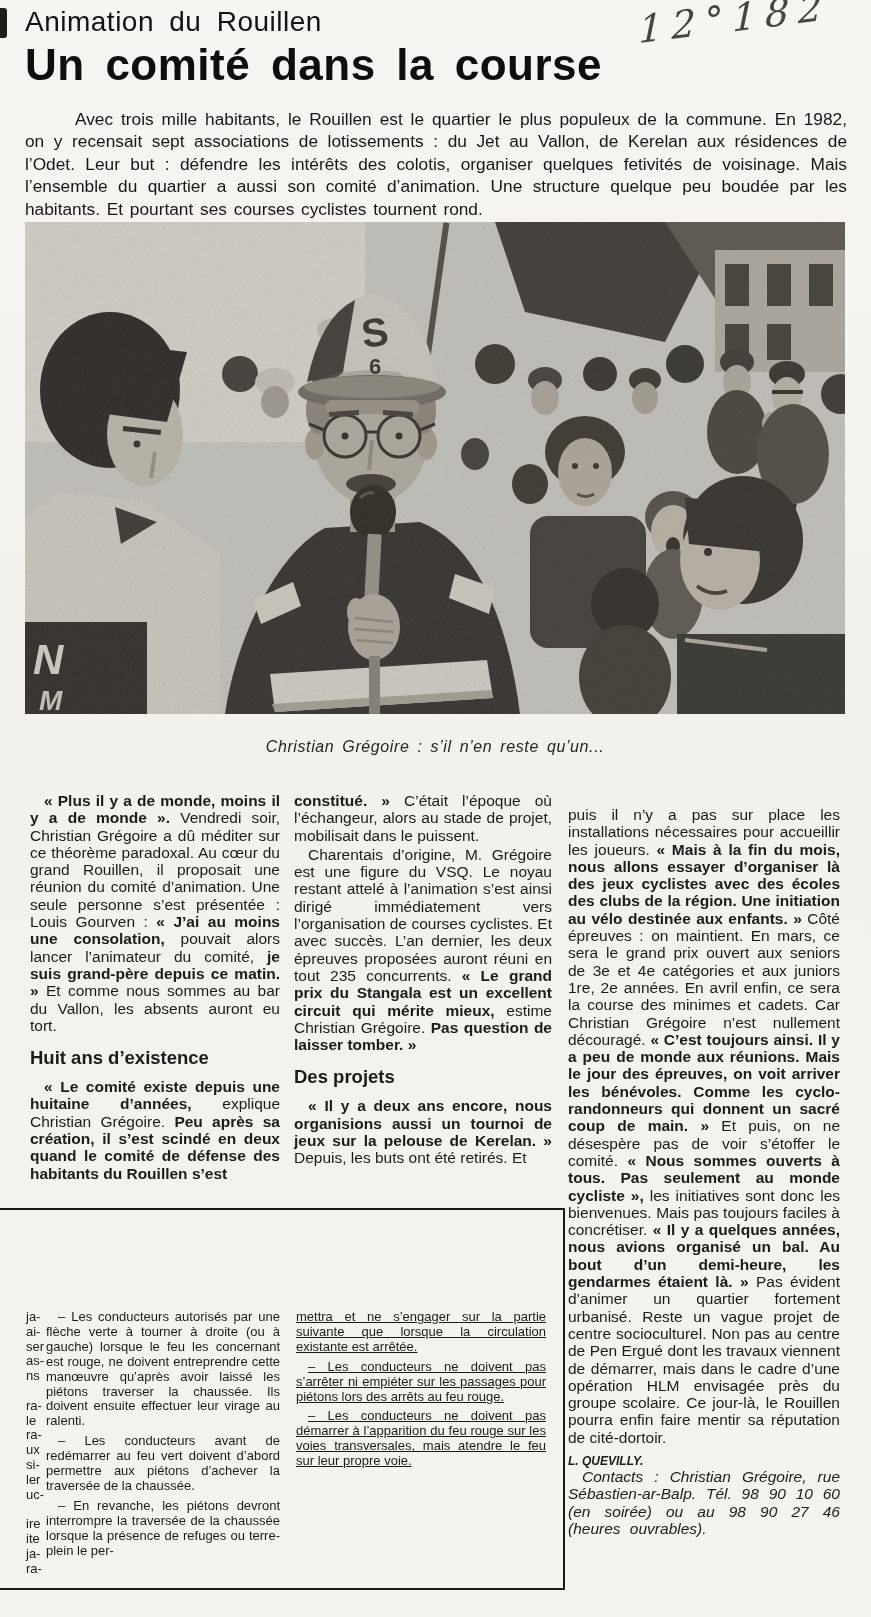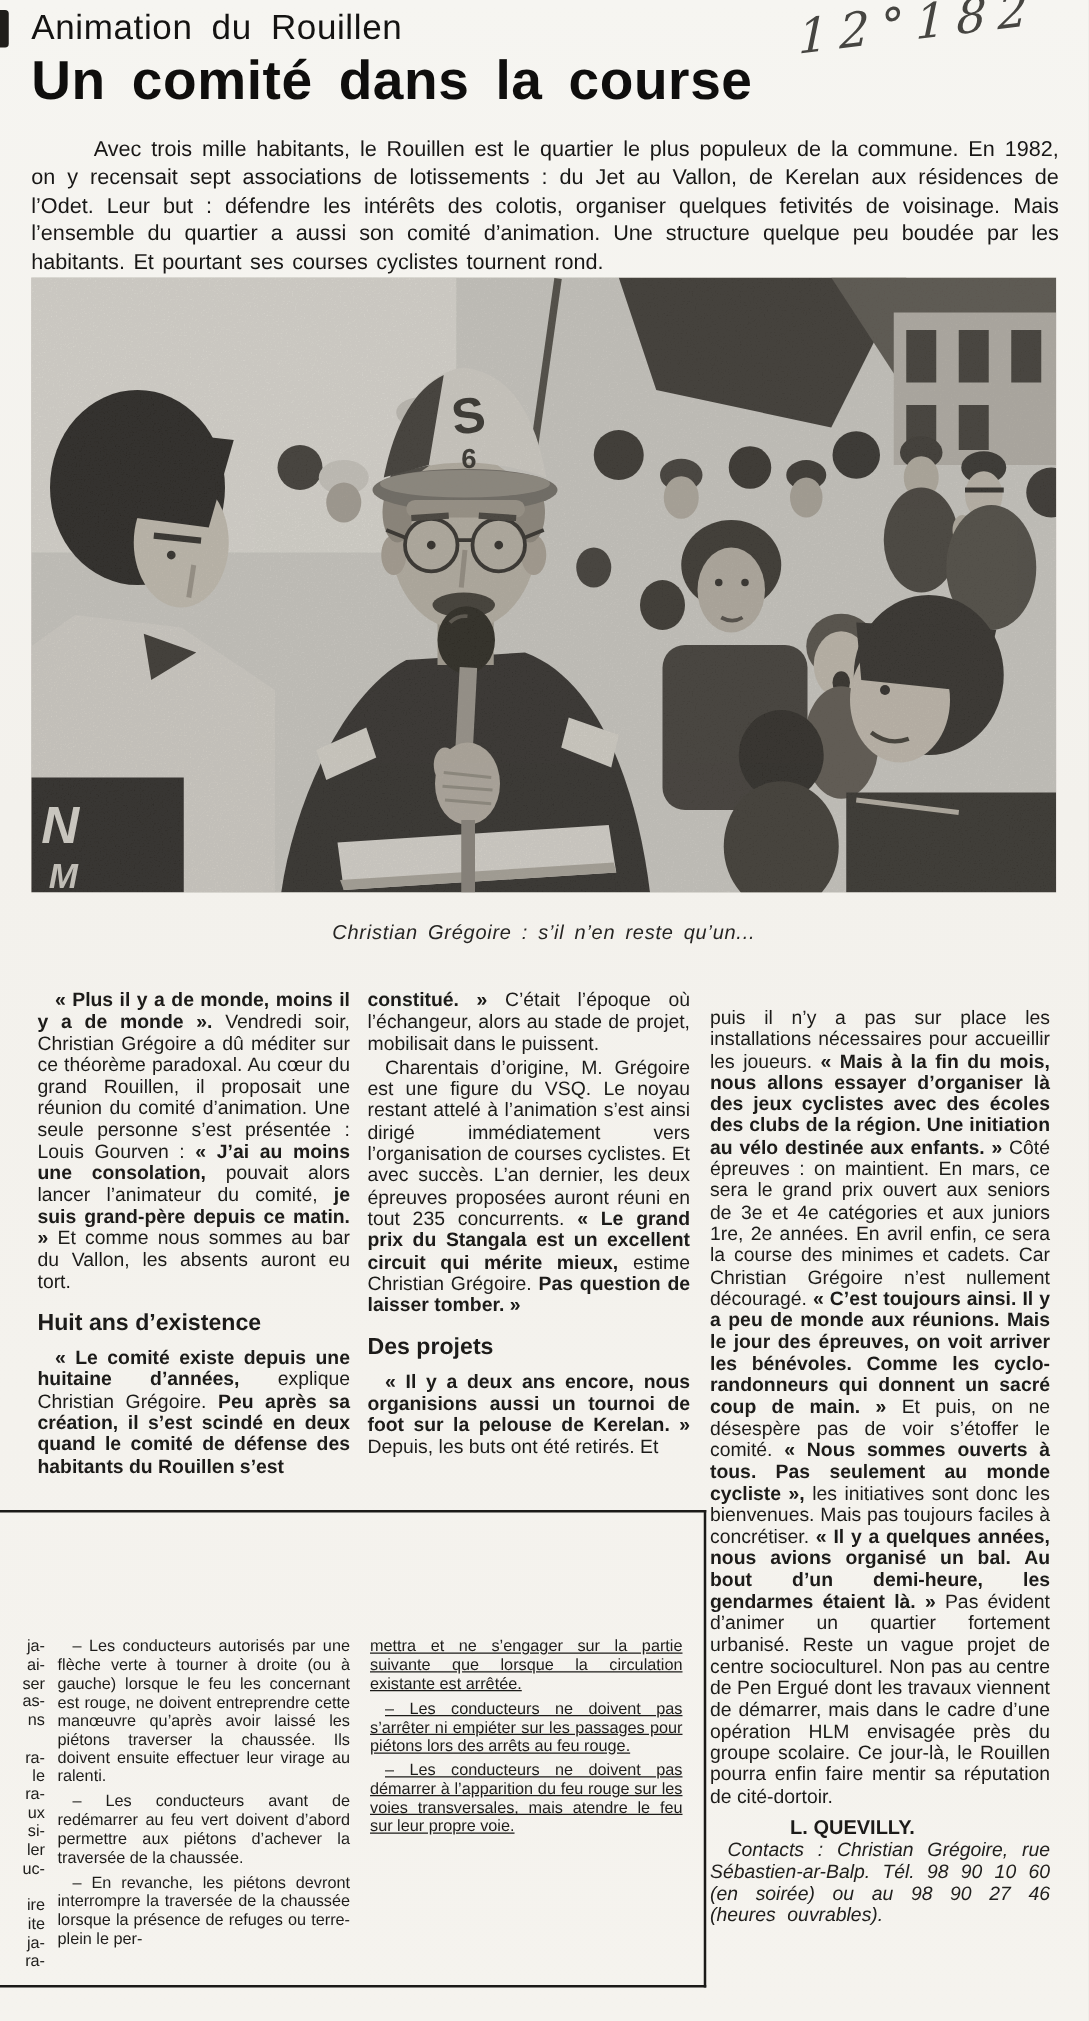--- a/index.html
+++ b/index.html
@@ -33,31 +33,31 @@
     font-size:16px;letter-spacing:.6px;word-spacing:3px;color:#262523;
   }
   .col{position:absolute;top:792px;}
   .col1{left:30px;width:250px;}
   .col2{left:294px;width:258px;}
   .col3{left:568px;top:790px;width:272px;margin-top:16px;}
   .col p{font-size:15.5px;line-height:17.3px;margin:0 0 2px;text-align:justify;text-indent:14px;}
   .col p.noind{text-indent:0;}
   .b{font-weight:700;}
   .subhead{font-weight:700;font-size:18.5px;margin:13px 0 9px;}
-  .byline{font-weight:700;font-size:16px;text-align:center;padding-right:44px;margin-top:8px;}
+  .byline{font-weight:700;font-size:12px;text-align:left;padding-right:44px;margin-top:8px;font-style:italic;}
   .contacts{
     font-style:italic;font-size:15.5px;line-height:18.8px;margin-top:12px;
     text-align:justify;text-indent:34px;word-spacing:5px;color:#21201e;
   }
   .box{
     position:absolute;left:0;top:1208px;width:563px;height:378px;
     border-top:2.5px solid #1b1a18;border-right:2.5px solid #1b1a18;border-bottom:2.5px solid #1b1a18;
   }
   .box-title{position:absolute;left:3px;top:12px;font-size:33px;line-height:37px;font-weight:700;letter-spacing:.3px;color:#121110;white-space:nowrap;}
-  .fragments{position:absolute;left:0;top:100px;width:36px;text-align:right;font-size:13px;line-height:14.8px;color:#21201e;}
+  .fragments{position:absolute;left:0;top:100px;width:36px;text-align:left;font-size:13px;line-height:14.8px;color:#21201e;padding-left:26px;}
   .frag{min-height:14.8px;}
   .boxcol{position:absolute;top:100px;font-size:13px;line-height:14.9px;color:#1d1c1a;}
   .boxcolA{left:46px;width:234px;}
   .boxcolB{left:296px;width:250px;text-decoration:underline;}
   .boxcol p{margin:0 0 5px;text-align:justify;text-indent:12px;}
   .boxcol p.noind{text-indent:0;}
 </style>
 </head>
 <body>
 
@@ -194,21 +194,21 @@
   <div class="col col1">
     <p><span class="b">« Plus il y a de monde, moins il y a de monde ».</span><span> Vendredi soir, Christian Grégoire a dû méditer sur ce théorème paradoxal. Au cœur du grand Rouillen, il proposait une réunion du comité d’animation. Une seule personne s’est présentée : Louis Gourven : </span><span class="b">« J’ai au moins une consolation,</span><span> pouvait alors lancer l’animateur du comité, </span><span class="b">je suis grand-père depuis ce matin. »</span><span> Et comme nous sommes au bar du Vallon, les absents auront eu tort.</span></p>
     <div class="subhead">Huit ans d’existence</div>
     <p><span class="b">« Le comité existe depuis une huitaine d’années,</span><span> explique Christian Grégoire. </span><span class="b">Peu après sa création, il s’est scindé en deux quand le comité de défense des habitants du Rouillen s’est</span></p>
   </div>
 
   <div class="col col2">
     <p class="noind"><span class="b">constitué. »</span><span> C’était l’époque où l’échangeur, alors au stade de projet, mobilisait dans le puissent.</span></p>
     <p><span>Charentais d’origine, M. Grégoire est une figure du VSQ. Le noyau restant attelé à l’animation s’est ainsi dirigé immédiatement vers l’organisation de courses cyclistes. Et avec succès. L’an dernier, les deux épreuves proposées auront réuni en tout 235 concurrents. </span><span class="b">« Le grand prix du Stangala est un excellent circuit qui mérite mieux,</span><span> estime Christian Grégoire. </span><span class="b">Pas question de laisser tomber. »</span></p>
     <div class="subhead">Des projets</div>
-    <p><span class="b">« Il y a deux ans encore, nous organisions aussi un tournoi de foot sur la pelouse de Kerelan. »</span><span> Depuis, les buts ont été retirés. Et</span></p>
+    <p><span class="b">« Il y a deux ans encore, nous organisions aussi un tournoi de jeux sur la pelouse de Kerelan. »</span><span> Depuis, les buts ont été retirés. Et</span></p>
   </div>
 
   <div class="col col3">
     <p class="noind"><span>puis il n’y a pas sur place les installations nécessaires pour accueillir les joueurs. </span><span class="b">« Mais à la fin du mois, nous allons essayer d’organiser là des jeux cyclistes avec des écoles des clubs de la région. Une initiation au vélo destinée aux enfants. »</span><span> Côté épreuves : on maintient. En mars, ce sera le grand prix ouvert aux seniors de 3e et 4e catégories et aux juniors 1re, 2e années. En avril enfin, ce sera la course des minimes et cadets. Car Christian Grégoire n’est nullement découragé. </span><span class="b">« C’est toujours ainsi. Il y a peu de monde aux réunions. Mais le jour des épreuves, on voit arriver les bénévoles. Comme les cyclo-randonneurs qui donnent un sacré coup de main. »</span><span> Et puis, on ne désespère pas de voir s’étoffer le comité. </span><span class="b">« Nous sommes ouverts à tous. Pas seulement au monde cycliste »,</span><span> les initiatives sont donc les bienvenues. Mais pas toujours faciles à concrétiser. </span><span class="b">« Il y a quelques années, nous avions organisé un bal. Au bout d’un demi-heure, les gendarmes étaient là. »</span><span> Pas évident d’animer un quartier fortement urbanisé. Reste un vague projet de centre socioculturel. Non pas au centre de Pen Ergué dont les travaux viennent de démarrer, mais dans le cadre d’une opération HLM envisagée près du groupe scolaire. Ce jour-là, le Rouillen pourra enfin faire mentir sa réputation de cité-dortoir.</span></p>
     <div class="byline">L. QUEVILLY.</div>
     <p class="contacts">Contacts : Christian Grégoire, rue Sébastien-ar-Balp. Tél. 98 90 10 60 (en soirée) ou au 98 90 27 46 (heures ouvrables).</p>
   </div>
 
   <div class="box">
     <div class="fragments">

